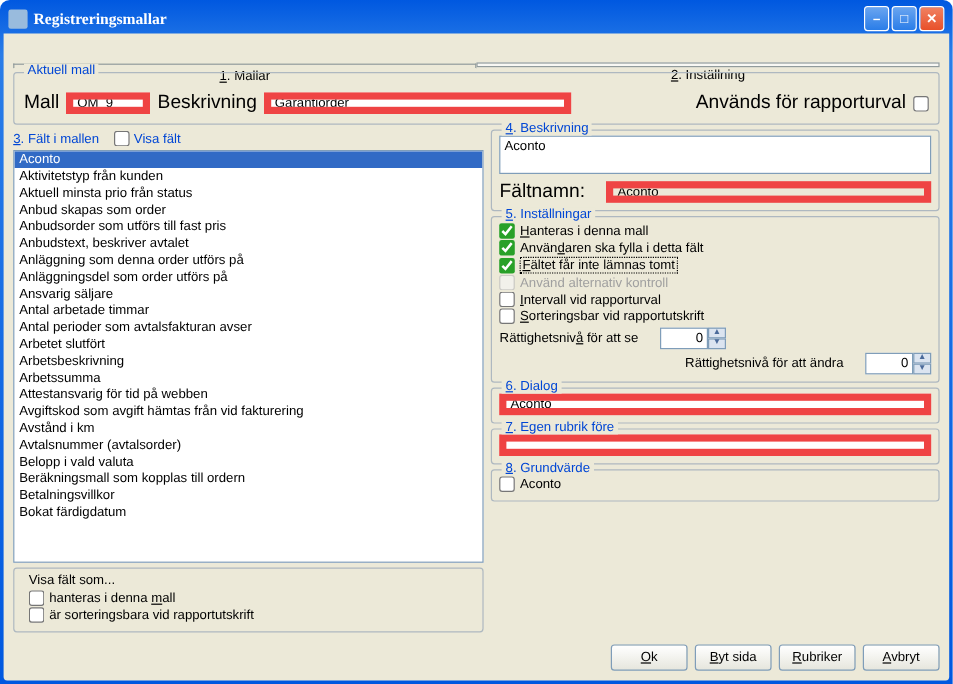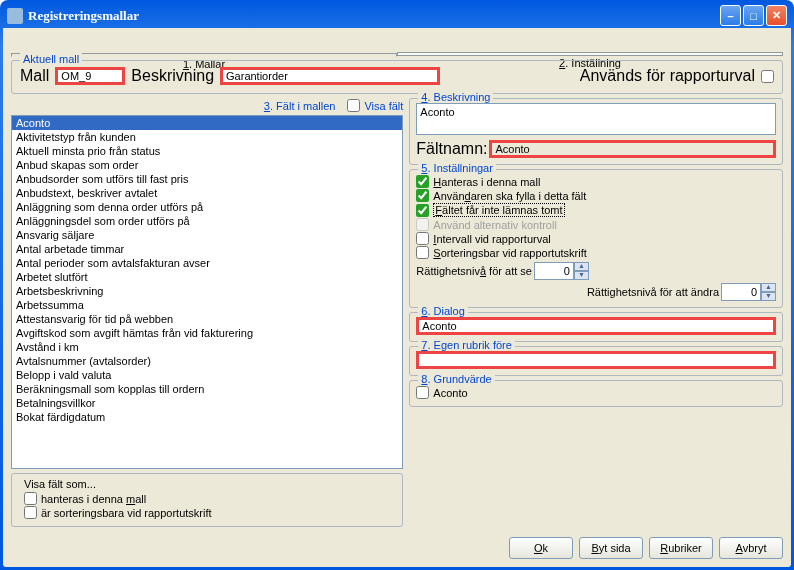--- a/index.html
+++ b/index.html
@@ -10,40 +10,40 @@
 .title-text { flex: 1; font-family: Liberation Serif, serif; }
 .win-controls { display: flex; gap: 2px; }
 .win-btn { width: 21px; height: 21px; border: 1px solid #fff; border-radius: 3px; display: flex; align-items: center; justify-content: center; color: #fff; font-weight: bold; font-size: 11px; cursor: pointer; }
 .win-min, .win-max { background: linear-gradient(#6aa5f0, #2a7de8); }
 .win-close { background: linear-gradient(#f08262, #e8502a); }
 .client { background: #ece9d8; height: calc(100% - 25px); border-radius: 0 0 3px 3px; padding: 6px 8px 8px 8px; display: flex; flex-direction: column; }
 .tabs { display: flex; height: 22px; margin-bottom: 4px; }
 .tab { flex: 1; text-align: center; line-height: 20px; border: 1px solid #919b9c; background: #f8f8f4; cursor: pointer; font-size: 11px; margin-top: 18px; }
 .tab.active { background: #ece9d8; border-bottom: 1px solid #ece9d8; position: relative; top: 1px; }
 .tab-underline { text-decoration: underline; }
-.fieldset { border: 1px solid #aeb8c0; border-radius: 3px; padding: 6px 8px 8px 8px; margin-bottom: 4px; position: relative; }
+.fieldset { border: 1px solid #aeb8c0; border-radius: 3px; padding: 16px 8px 8px 8px; margin-bottom: 4px; position: relative; }
 .fieldset-legend { position: absolute; top: -8px; left: 8px; background: #ece9d8; padding: 0 3px; color: #0046d5; font-size: 11px; }
 .row { display: flex; align-items: center; gap: 6px; }
 .label { font-size: 16px; }
-input[type="text"] { border: 3px solid #ef4444; background: #fff; height: 18px; padding: 1px 3px; font-family: inherit; font-size: 11px; }
+input[type="text"] { border: 6px solid #ef4444; background: #fff; height: 18px; padding: 1px 3px; font-family: inherit; font-size: 11px; }
 input[type="checkbox"] { width: 13px; height: 13px; vertical-align: middle; accent-color: #28a028; }
 .main-cols { display: flex; gap: 6px; flex: 1; min-height: 0; }
 .col-left { flex: 1.05; display: flex; flex-direction: column; }
 .col-right { flex: 1; display: flex; flex-direction: column; }
-.section-label { color: #0046d5; font-size: 11px; margin-bottom: 2px; display: flex; align-items: center; gap: 12px; justify-content: flex-end; }
+.section-label { color: #0046d5; font-size: 11px; margin-bottom: 2px; display: flex; align-items: center; gap: 12px; }
 .listbox { border: 1px solid #7f9db9; background: #fff; flex: 1; overflow-y: scroll; font-size: 11px; min-height: 0; }
 .listbox-item { padding: 1px 4px; cursor: pointer; white-space: nowrap; }
 .listbox-item.selected { background: #316ac5; color: #fff; }
 .filter-box { border: 1px solid #aeb8c0; border-radius: 3px; padding: 4px 6px 6px 12px; margin-top: 4px; }
 .filter-title { font-size: 11px; margin-bottom: 2px; }
 .cb-row { display: flex; align-items: center; gap: 4px; margin: 1px 0; }
 .group { border: 1px solid #aeb8c0; border-radius: 3px; padding: 4px 6px 6px 6px; margin-bottom: 4px; position: relative; }
 .group-legend { position: absolute; top: -8px; left: 8px; background: #ece9d8; padding: 0 3px; color: #0046d5; font-size: 11px; }
 textarea { border: 1px solid #7f9db9; background: #fff; width: 100%; height: 32px; font-family: inherit; font-size: 11px; padding: 2px 3px; resize: none; }
-.field-row { display: flex; align-items: center; gap: 2px; margin-top: 3px; }
+.field-row { display: flex; align-items: center; gap: 18px; margin-top: 3px; }
 .disabled { color: #a0a0a0; }
 .spin-wrap { display: flex; align-items: center; }
 .spin-input { width: 40px; text-align: right; border: 1px solid #7f9db9; height: 18px; padding: 1px 3px; font-size: 11px; }
 .spin-btns { display: flex; flex-direction: column; }
 .spin-btn { width: 15px; height: 9px; border: 1px solid #7f9db9; background: #dbe4f0; font-size: 7px; line-height: 6px; text-align: center; cursor: pointer; color: #4a6a9a; }
 .footer { display: flex; justify-content: flex-end; gap: 6px; margin-top: 6px; padding: 4px 0 0 0; }
 .btn { min-width: 64px; height: 22px; border: 1px solid #7f9db9; background: linear-gradient(#fff, #e6e6dd); border-radius: 3px; font-family: inherit; font-size: 11px; cursor: pointer; padding: 0 0; }
 .ul { text-decoration: underline; }
 .dotted-focus { border: 1px dotted #000; padding: 0 1px; }
 ::-webkit-scrollbar { width: 16px; }
@@ -69,21 +69,21 @@
       <div class="tab active"><span class="tab-underline">1</span><span>. Mallar</span></div>
       <div class="tab"><span class="tab-underline">2</span><span>. Inställning</span></div>
     </div>
 
     <div class="fieldset">
       <div class="fieldset-legend">Aktuell mall</div>
       <div class="row">
         <span class="label">Mall</span>
         <input type="text" style="width: 70px;" value="OM_9">
         <span class="label">Beskrivning</span>
-        <input type="text" style="width: 220px;" value="Garantiorder">
+        <input type="text" style="width: 256px;" value="Garantiorder">
         <span style="flex:1"></span>
         <span class="label">Används för rapporturval</span>
         <input type="checkbox" style="">
       </div>
     </div>
 
     <div class="main-cols">
       <div class="col-left">
         <div class="section-label">
           <span><span class="ul">3</span><span>. Fält i mallen</span></span>

